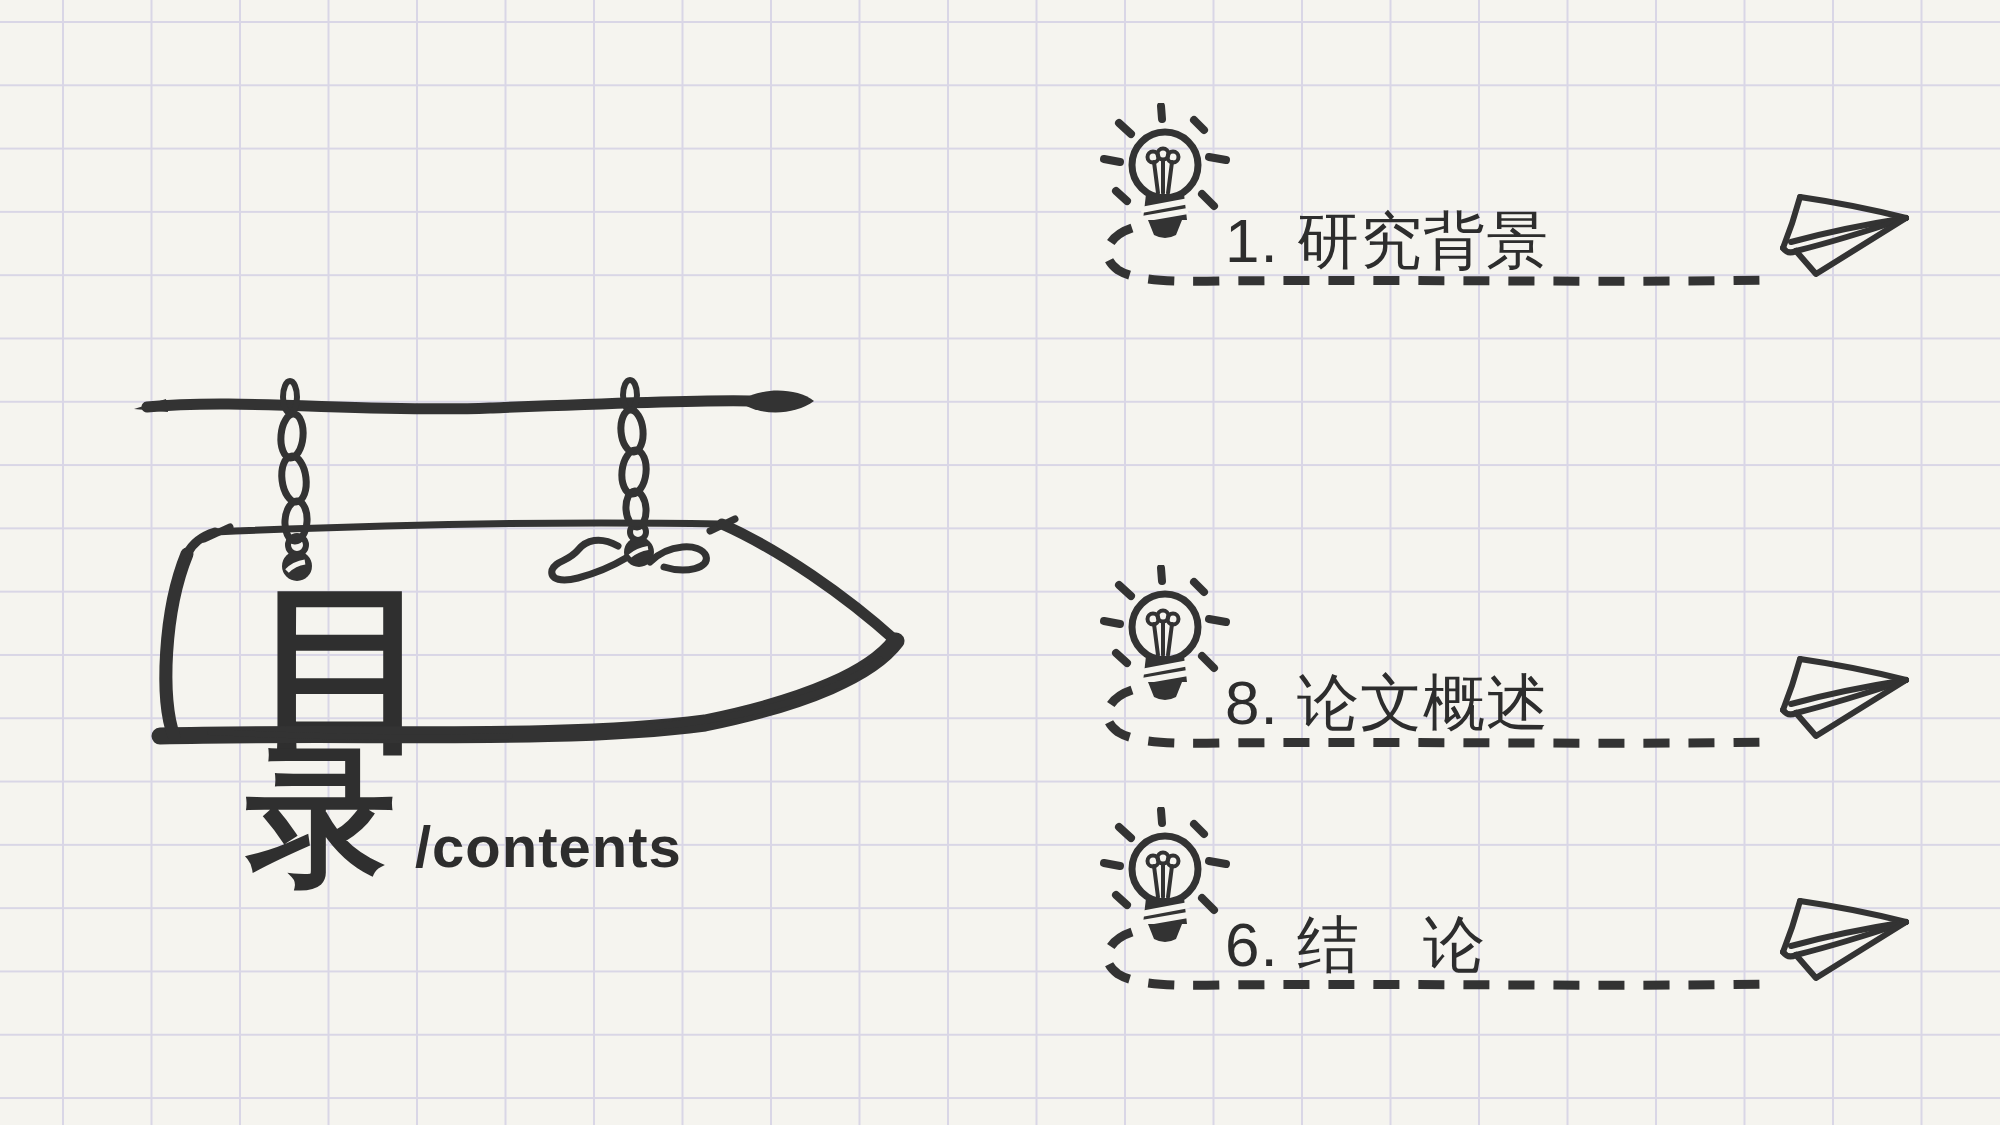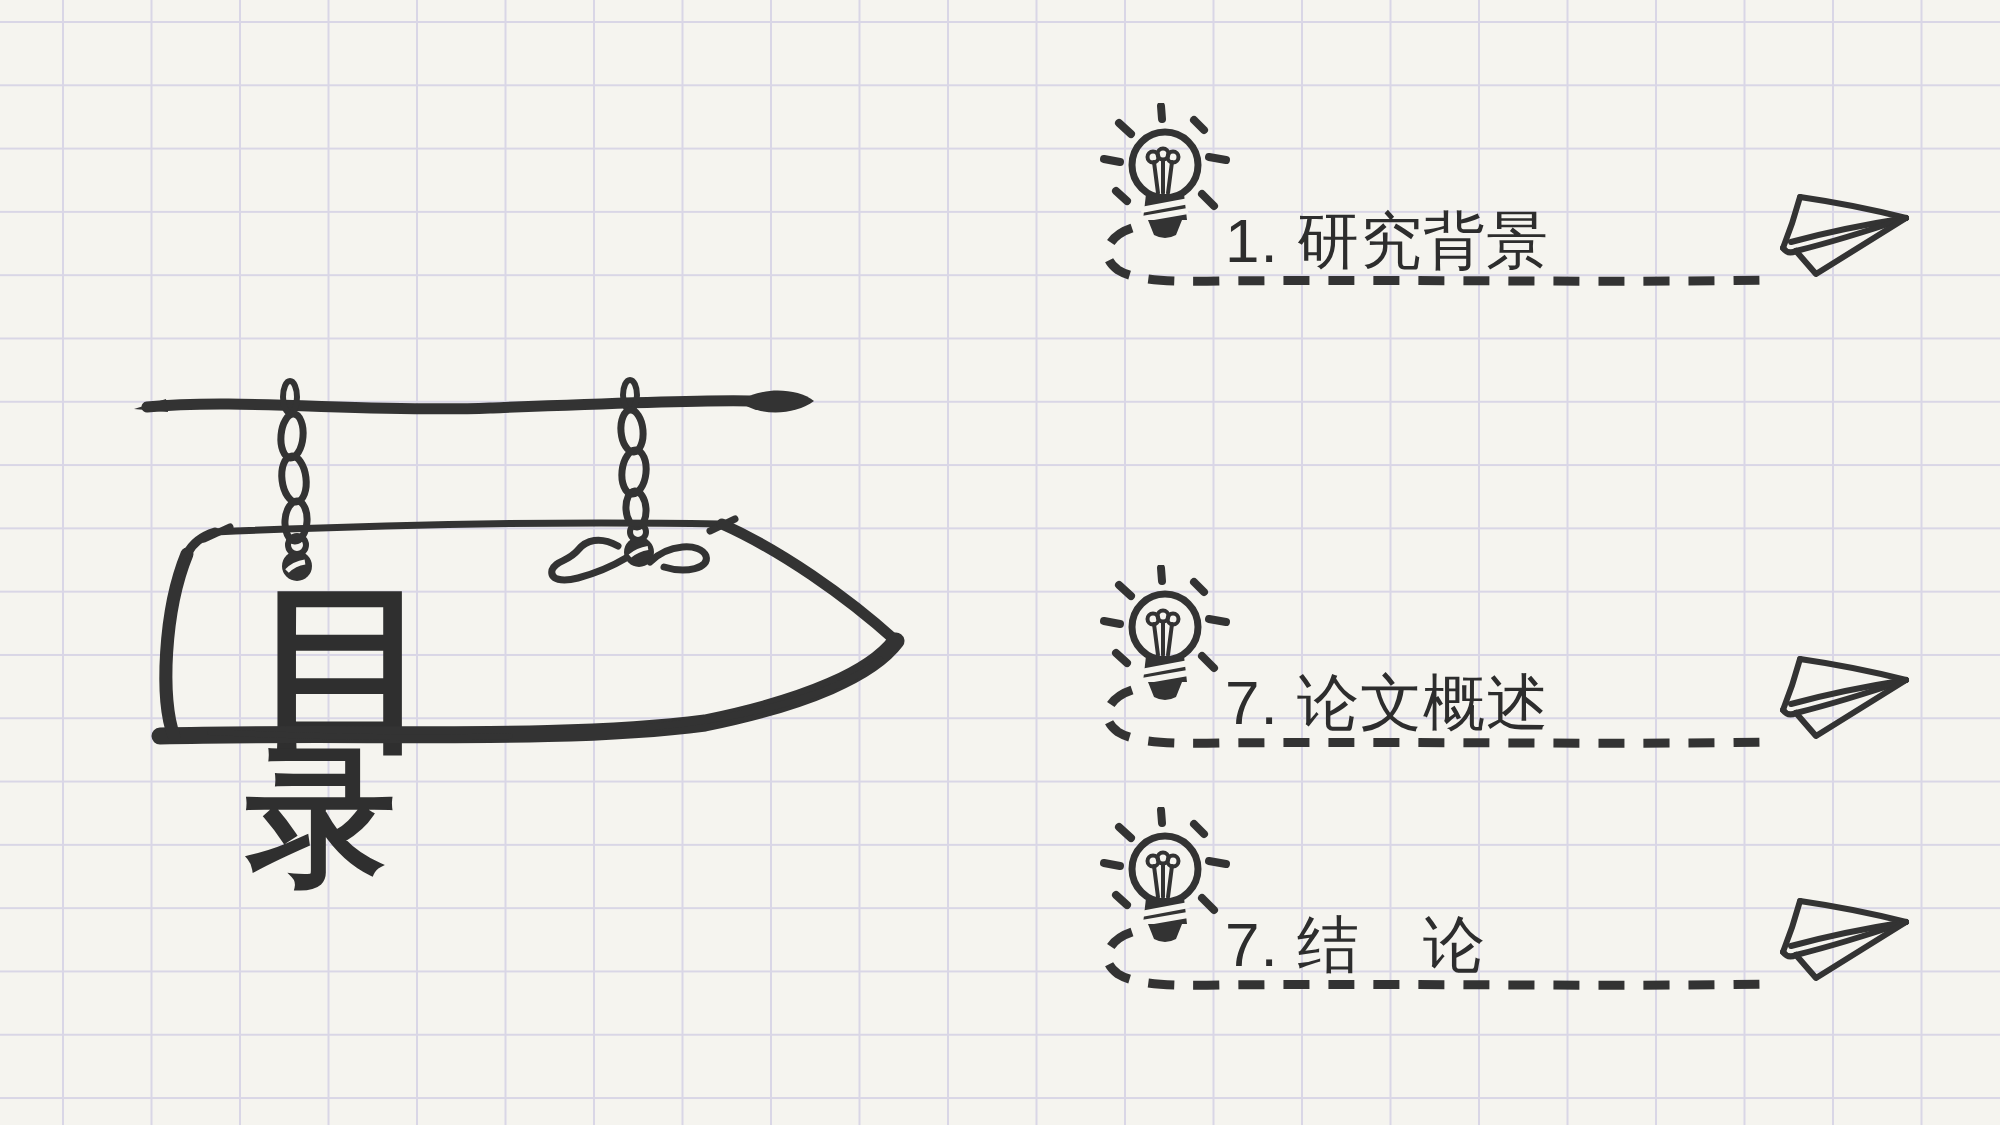--- a/index.html
+++ b/index.html
@@ -131,42 +131,43 @@
       <path class="ink" stroke-width="11" d="M632,154 C690,180 755,225 806,271"></path>
       <path class="ink" stroke-width="17" d="M806,271 C782,303 718,332 615,353 C470,372 270,361 70,366"></path>
       <path class="ink" stroke-width="7" d="M790,290 C740,330 640,350 560,357"></path>
       <path class="ink" stroke-width="6" d="M420,366 C330,369 200,366 120,362"></path>
       <path class="ink" stroke-width="13" d="M84,366 C70,330 74,240 97,184"></path>
       <path class="ink" stroke-width="9" d="M97,184 C102,174 112,166 125,162"></path>
     </g>
   </svg>
 
   <div class="char-secondary">录</div>
+  <div class="subtitle">/contents</div>
 
   <div class="toc-row" style="top:78px">
     <svg class="row-art" width="880" height="231" viewBox="0 0 880 231">
       <use href="#bulb" x="15" y="25" width="140" height="145"></use>
       <path class="dash" d="M52,150 C28,158 18,178 38,192 C55,203 95,204 140,203 C330,201 520,205 687,202"></path>
       <use href="#plane" x="700" y="112" width="130" height="90"></use>
     </svg>
     <div class="toc-label">1. 研究背景</div>
   </div>
 
 
   <div class="toc-row" style="top:540px">
     <svg class="row-art" width="880" height="231" viewBox="0 0 880 231">
       <use href="#bulb" x="15" y="25" width="140" height="145"></use>
       <path class="dash" d="M52,150 C28,158 18,178 38,192 C55,203 95,204 140,203 C330,201 520,205 687,202"></path>
       <use href="#plane" x="700" y="112" width="130" height="90"></use>
     </svg>
-    <div class="toc-label">7. 论文概述</div>
+    <div class="toc-label">8. 论文概述</div>
   </div>
 
   <div class="toc-row" style="top:782px">
     <svg class="row-art" width="880" height="231" viewBox="0 0 880 231">
       <use href="#bulb" x="15" y="25" width="140" height="145"></use>
       <path class="dash" d="M52,150 C28,158 18,178 38,192 C55,203 95,204 140,203 C330,201 520,205 687,202"></path>
       <use href="#plane" x="700" y="112" width="130" height="90"></use>
     </svg>
-    <div class="toc-label">7. 结　论</div>
+    <div class="toc-label">6. 结　论</div>
   </div>
 
 </div>
 
 </body></html>

